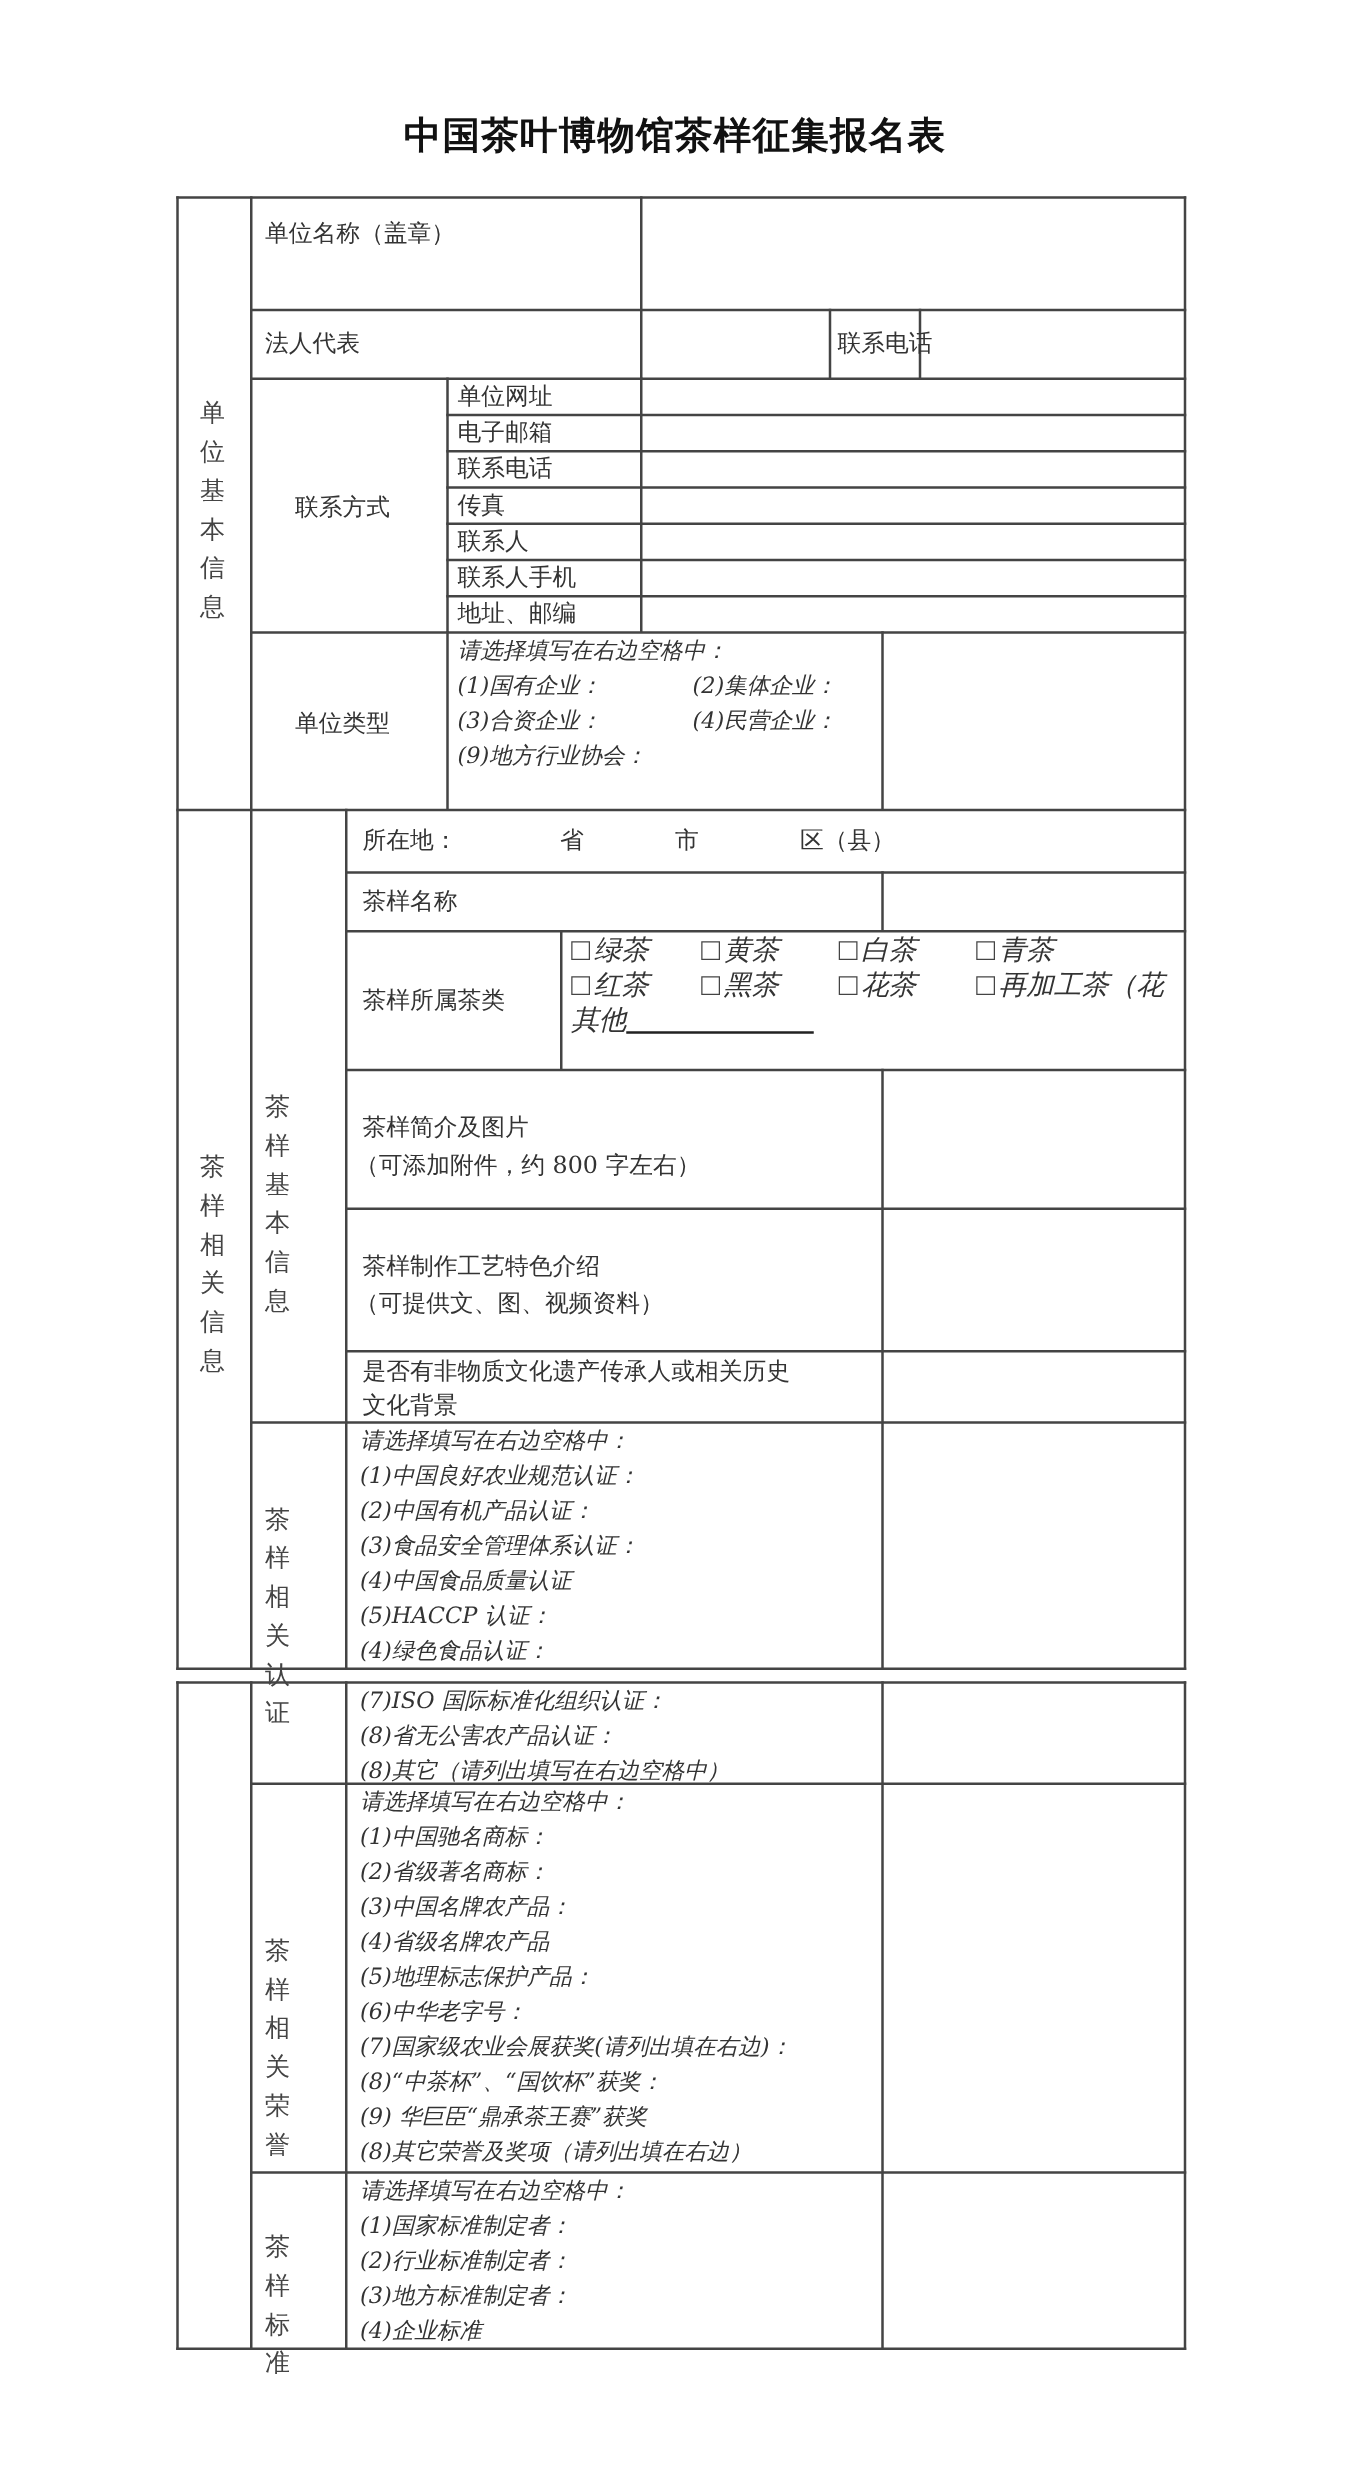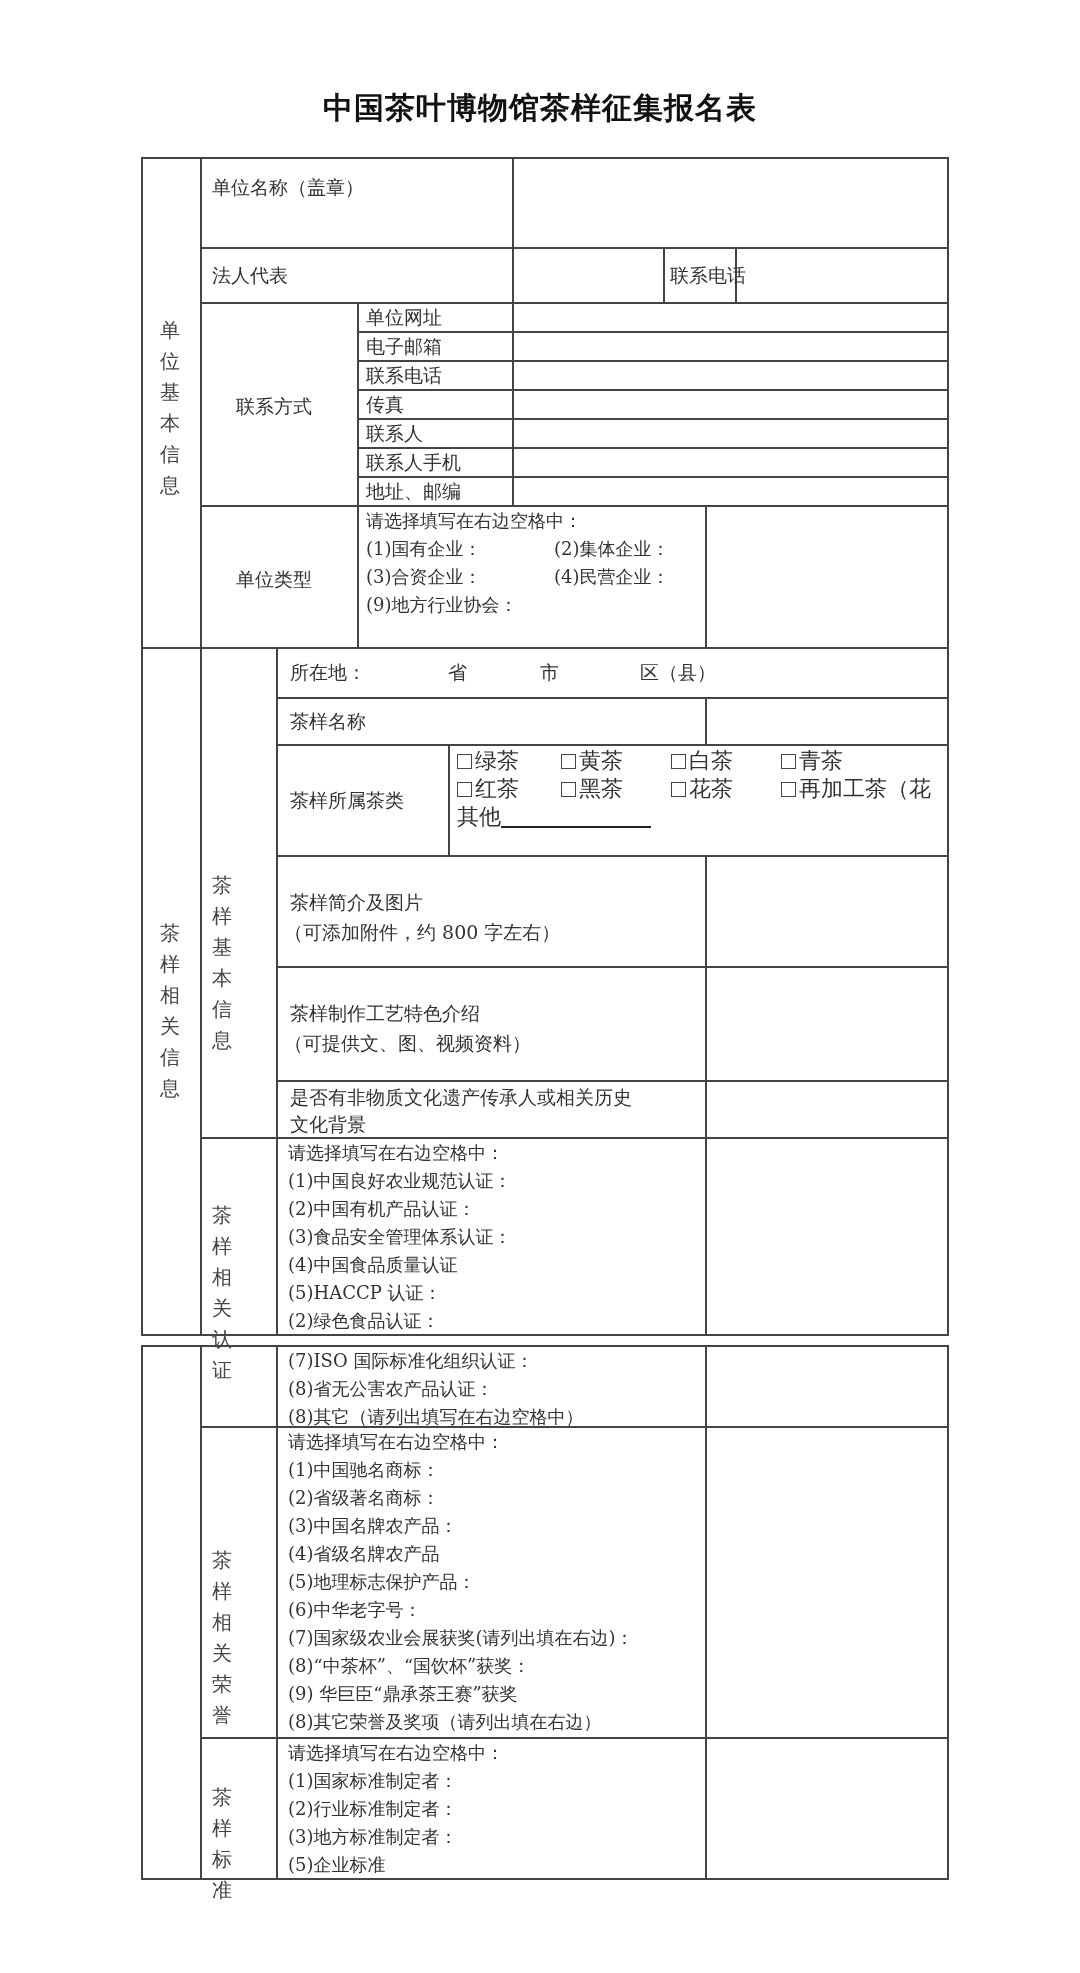--- a/index.html
+++ b/index.html
@@ -8,21 +8,21 @@
   .title { position:absolute; left:0; top:88px; width:1080px; text-align:center;
            font-family:"DejaVu Sans","Liberation Sans",sans-serif; font-size:30px; font-weight:bold; color:#111; letter-spacing:1px; }
   .ln { position:absolute; background:#444; }
   .h { height:2px; }
   .v { width:2px; }
   .t { position:absolute; font-size:19px; line-height:28px; white-space:nowrap; color:#333; }
   .vt { position:absolute; font-size:20px; line-height:31px; width:24px; text-align:center; color:#444; white-space:normal; word-break:break-all; }
   .vt2 { position:absolute; font-size:20px; line-height:31px; width:60px; color:#444; letter-spacing:14px; white-space:normal; word-break:break-all; }
   .cell { position:absolute; }
   .lst { position:absolute; font-size:18px; line-height:28px; color:#333; white-space:nowrap; }
-  .lst div { height:28px; }
+  .lst div { height:28px;font-style:italic; }
   .cb { display:inline-block; width:13px; height:13px; border:1.5px solid #444; margin-right:3px; vertical-align:-1px; }
   .uline { display:inline-block; width:150px; border-bottom:2px solid #222; height:18px; vertical-align:-4px; }
 </style>
 </head>
 <body>
 
 <div class="title">中国茶叶博物馆茶样征集报名表</div>
 
 <div>
 
@@ -153,21 +153,21 @@
 <div class="cell" style="left:707px;top:1082px;width:240px;height:55px;"></div>
 
 <div class="vt2" style="left:212px;top:1200px;">茶样相关认证</div>
 <div class="lst" style="left:288px;top:1139px;">
   <div>请选择填写在右边空格中：</div>
   <div>(1)中国良好农业规范认证：</div>
   <div>(2)中国有机产品认证：</div>
   <div>(3)食品安全管理体系认证：</div>
   <div>(4)中国食品质量认证</div>
   <div>(5)HACCP  认证：</div>
-  <div>(2)绿色食品认证：</div>
+  <div>(4)绿色食品认证：</div>
 </div>
 <div class="cell" style="left:707px;top:1139px;width:240px;height:195px;"></div>
 
 <div class="lst" style="left:288px;top:1347px;">
   <div>(7)ISO 国际标准化组织认证：</div>
   <div>(8)省无公害农产品认证：</div>
   <div>(8)其它（请列出填写在右边空格中）</div>
 </div>
 <div class="cell" style="left:707px;top:1347px;width:240px;height:79px;"></div>
 
@@ -186,15 +186,15 @@
   <div>(8)其它荣誉及奖项（请列出填在右边）</div>
 </div>
 <div class="cell" style="left:707px;top:1428px;width:240px;height:309px;"></div>
 
 <div class="vt2" style="left:212px;top:1782px;">茶样标准</div>
 <div class="lst" style="left:288px;top:1739px;">
   <div>请选择填写在右边空格中：</div>
   <div>(1)国家标准制定者：</div>
   <div>(2)行业标准制定者：</div>
   <div>(3)地方标准制定者：</div>
-  <div>(5)企业标准</div>
+  <div>(4)企业标准</div>
 </div>
 <div class="cell" style="left:707px;top:1739px;width:240px;height:139px;"></div>
 
 </body></html>

